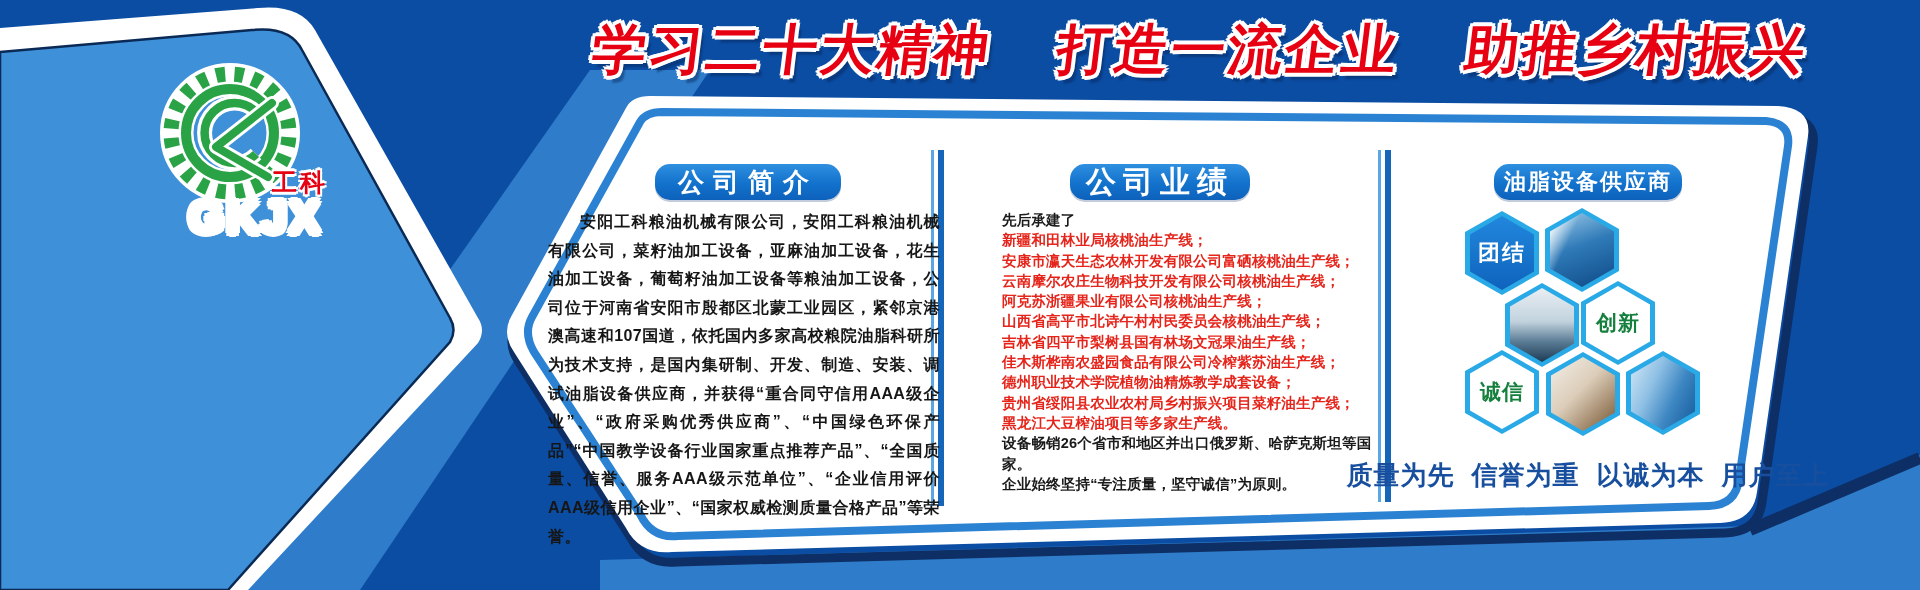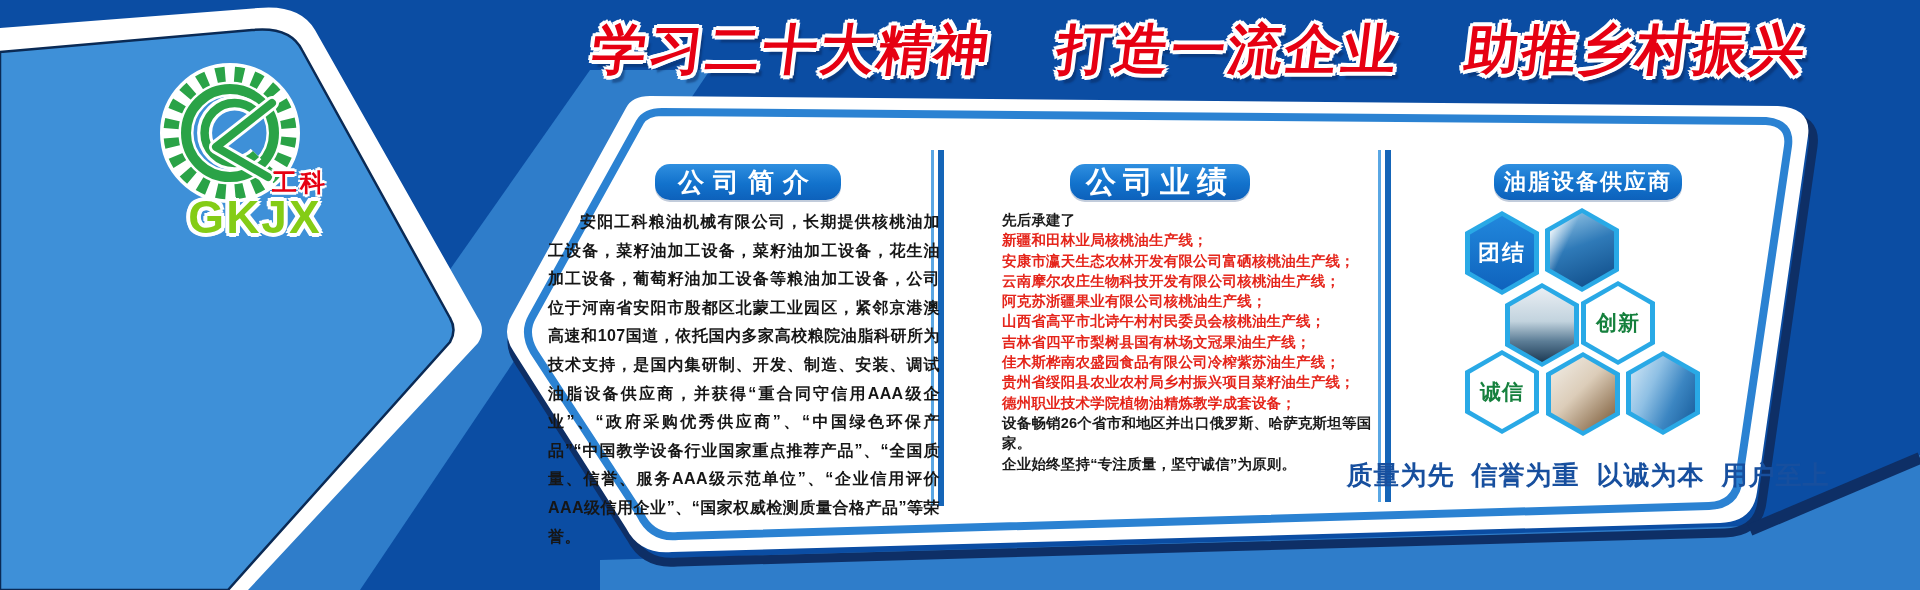--- a/index.html
+++ b/index.html
@@ -13,21 +13,21 @@
   .slogan{left:520px;top:14px;width:1360px;display:flex;justify-content:center;gap:66px;
           transform:skewX(-7deg);}
   .slogan span{font-size:54px;font-weight:900;color:#e60012;letter-spacing:3px;white-space:nowrap;
     text-shadow:-3px -3px 0 #fff,3px -3px 0 #fff,-3px 3px 0 #fff,3px 3px 0 #fff,
                 -4px 0 0 #fff,4px 0 0 #fff,0 -4px 0 #fff,0 4px 0 #fff,6px 7px 2px rgba(8,36,84,.45);}
 
   
   .logo-badge{left:272px;top:166px;font-size:25px;font-weight:700;color:#e60012;letter-spacing:3px;
     text-shadow:-2px -2px 0 #fff,2px -2px 0 #fff,-2px 2px 0 #fff,2px 2px 0 #fff,0 3px 0 #fff,0 -3px 0 #fff;}
   .logo-initials{left:160px;top:190px;width:190px;text-align:center;font-size:46px;font-weight:900;
-    color:#84cc16;letter-spacing:2px;
+    color:#ffffff;letter-spacing:2px;
     text-shadow:-3px -3px 0 #fff,3px -3px 0 #fff,-3px 3px 0 #fff,3px 3px 0 #fff,
                 -4px 0 0 #fff,4px 0 0 #fff,0 -4px 0 #fff,0 4px 0 #fff;}
 
   
   .pill{height:36px;border-radius:15px;display:flex;align-items:center;justify-content:center;
         background:linear-gradient(180deg,#2f8fe0 0%,#1272cc 55%,#0d61bb 100%);
         color:#fff;font-weight:900;box-shadow:0 2px 0 rgba(10,50,110,.25);}
   .pill.big{font-size:26px;letter-spacing:9px;}
   .pill.mid{font-size:30px;letter-spacing:7px;}
   .pill.small{font-size:22px;letter-spacing:2px;}
@@ -105,36 +105,37 @@
     <span>打造一流企业</span>
     <span>助推乡村振兴</span>
   </div>
 
   <div class="abs logo-badge">工科</div>
   <div class="abs logo-initials">GKJX</div>
 
   <div class="abs pill big" style="left:655px;top:164px;width:186px;">
     <span>公司简介</span>
   </div>
-  <div class="abs intro-body">安阳工科粮油机械有限公司，长期提供核桃油加工设备，菜籽油加工设备，菜籽油加工设备，花生油加工设备，葡萄籽油加工设备等粮油加工设备，公司位于河南省安阳市殷都区北蒙工业园区，紧邻京港澳高速和107国道，依托国内多家高校粮院油脂科研所为技术支持，是国内集研制、开发、制造、安装、调试油脂设备供应商，并获得“重合同守信用AAA级企业”、“政府采购优秀供应商”、“中国绿色环保产品”“中国教学设备行业国家重点推荐产品”、“全国质量、信誉、服务AAA级示范单位”、“企业信用评价AAA级信用企业”、“国家权威检测质量合格产品”等荣誉。</div>
+  <div class="abs intro-body">安阳工科粮油机械有限公司，安阳工科粮油机械有限公司，菜籽油加工设备，亚麻油加工设备，花生油加工设备，葡萄籽油加工设备等粮油加工设备，公司位于河南省安阳市殷都区北蒙工业园区，紧邻京港澳高速和107国道，依托国内多家高校粮院油脂科研所为技术支持，是国内集研制、开发、制造、安装、调试油脂设备供应商，并获得“重合同守信用AAA级企业”、“政府采购优秀供应商”、“中国绿色环保产品”“中国教学设备行业国家重点推荐产品”、“全国质量、信誉、服务AAA级示范单位”、“企业信用评价AAA级信用企业”、“国家权威检测质量合格产品”等荣誉。</div>
 
   <div class="abs pill mid" style="left:1070px;top:164px;width:180px;">
     <span>公司业绩</span>
   </div>
   <div class="abs ach-body">
     <div>先后承建了</div>
     <div class="red">新疆和田林业局核桃油生产线；</div>
     <div class="red">安康市瀛天生态农林开发有限公司富硒核桃油生产线；</div>
     <div class="red">云南摩尔农庄生物科技开发有限公司核桃油生产线；</div>
     <div class="red">阿克苏浙疆果业有限公司核桃油生产线；</div>
     <div class="red">山西省高平市北诗午村村民委员会核桃油生产线；</div>
     <div class="red">吉林省四平市梨树县国有林场文冠果油生产线；</div>
     <div class="red">佳木斯桦南农盛园食品有限公司冷榨紫苏油生产线；</div>
+    <div class="red">德州职业技术学院植物油精炼教学成套设备；</div>
     <div class="red">贵州省绥阳县农业农村局乡村振兴项目菜籽油生产线；</div>
-    <div class="red">德州职业技术学院植物油精炼教学成套设备；</div>
+    <div class="red">黑龙江大豆榨油项目等多家生产线。</div>
     <div>设备畅销26个省市和地区并出口俄罗斯、哈萨克斯坦等国家。</div>
     <div>企业始终坚持“专注质量，坚守诚信”为原则。</div>
   </div>
 
   <div class="abs pill small" style="left:1494px;top:164px;width:188px;">
     <span>油脂设备供应商</span>
   </div>
 
   <div class="hex hex-outer" style="left:1465px;top:211px;">
     <div class="hex hex-inner hex-solid">

